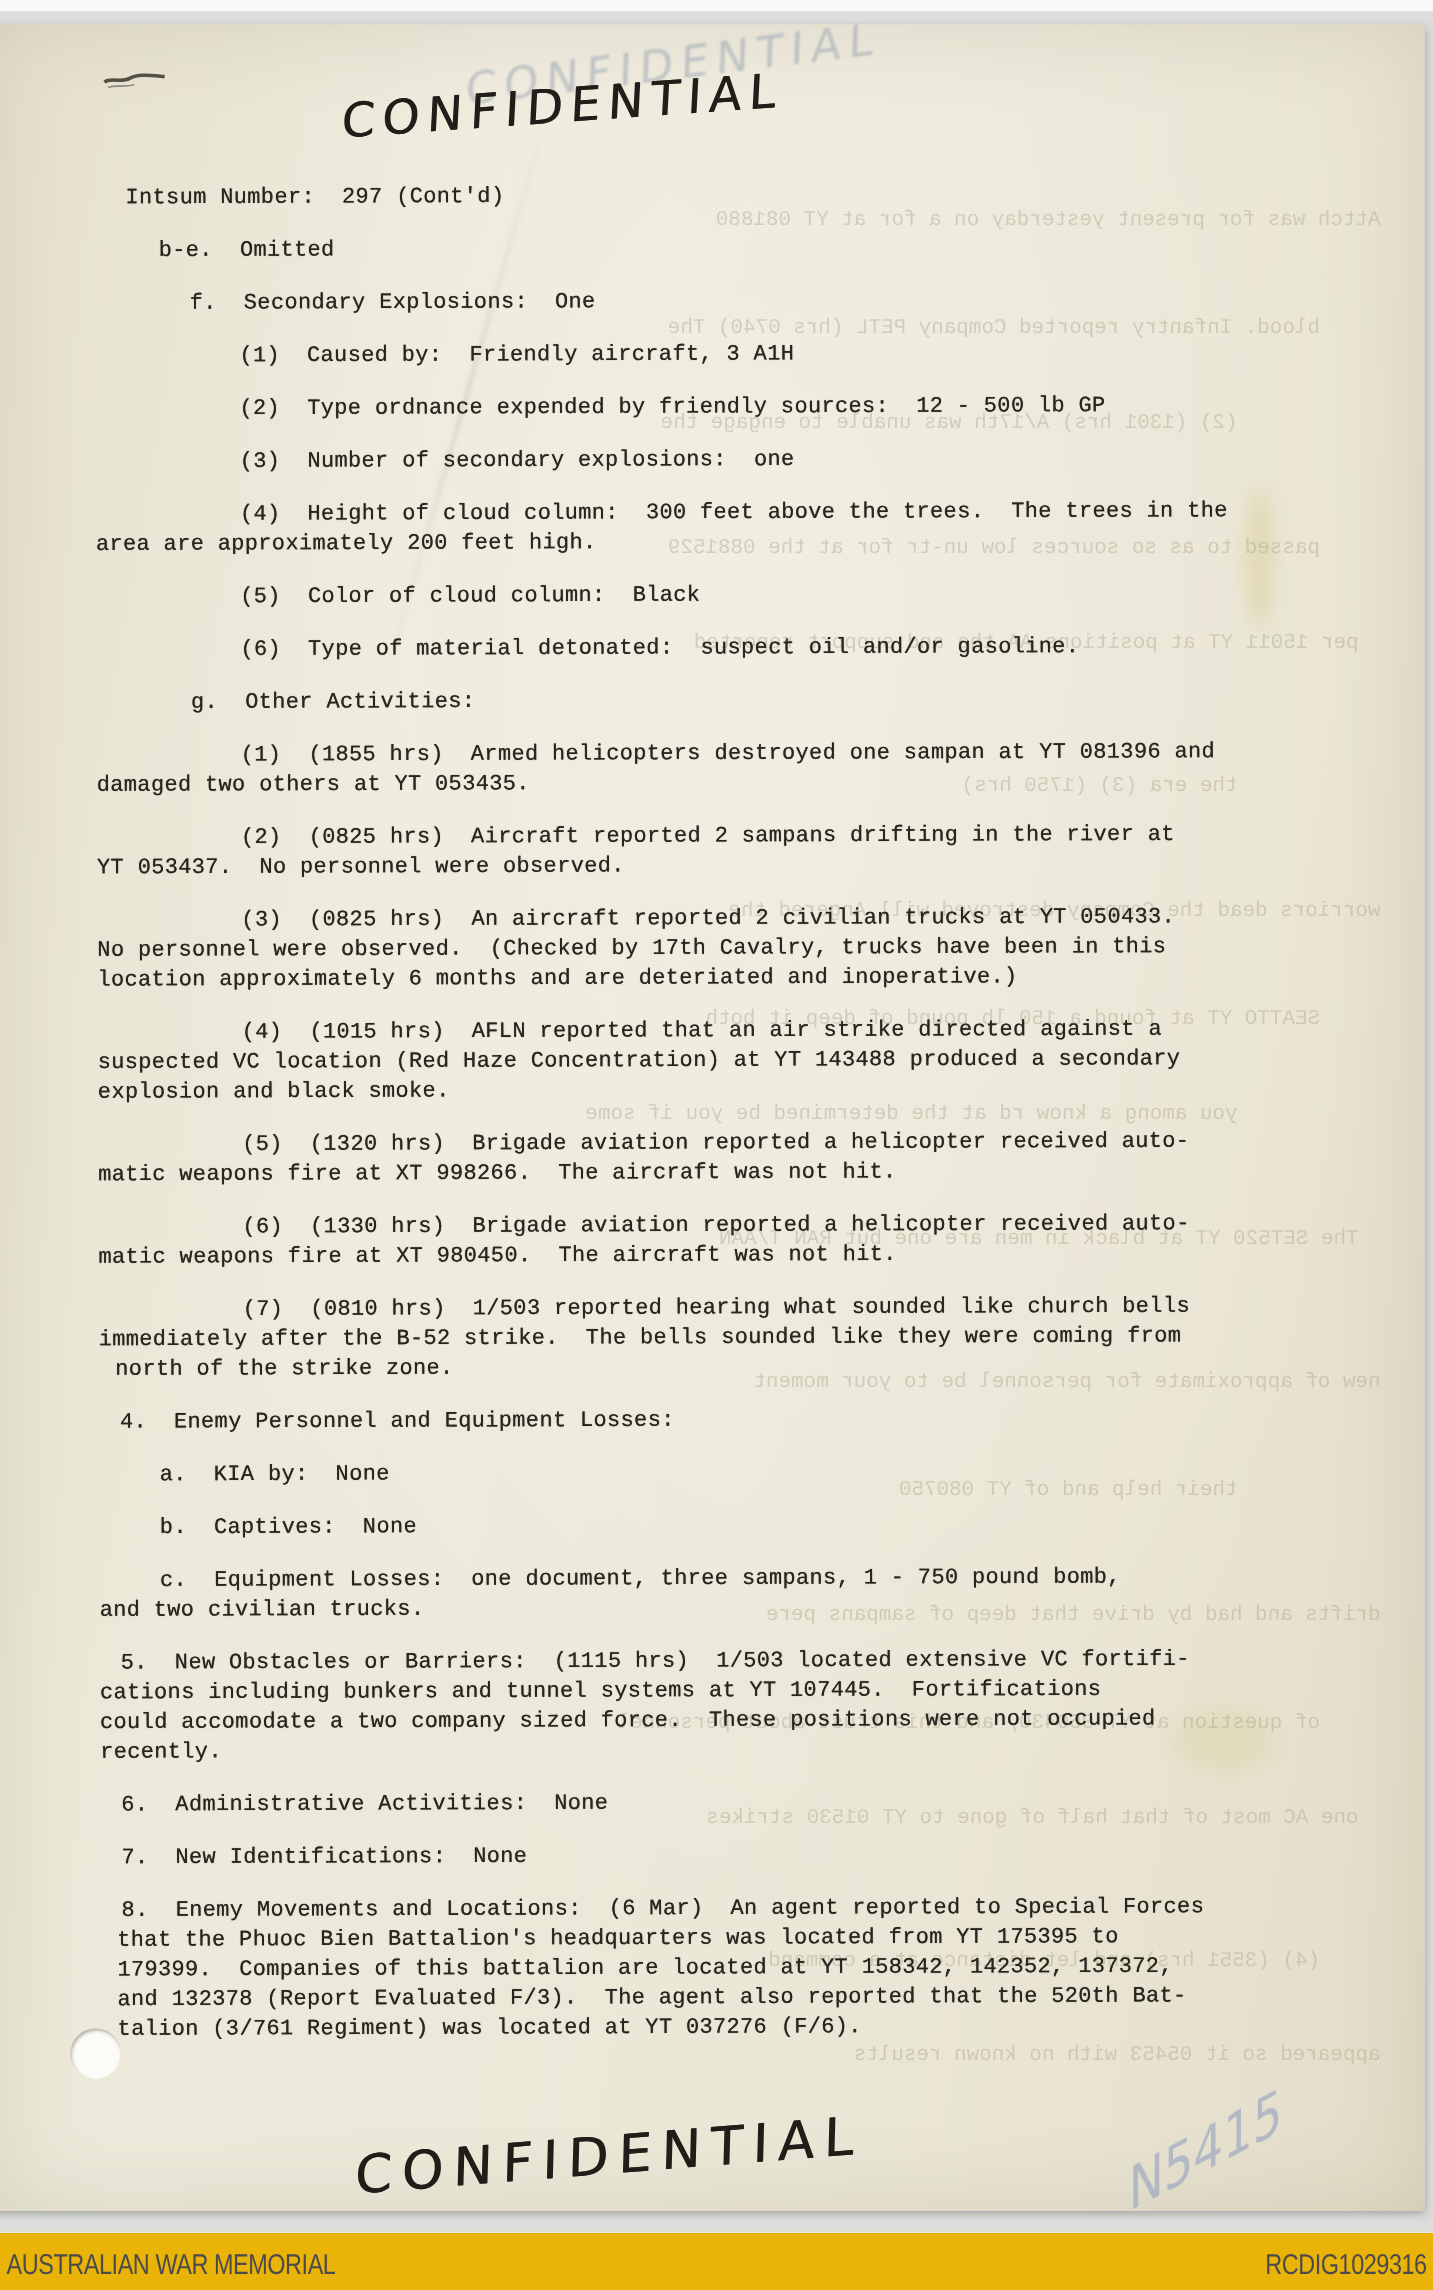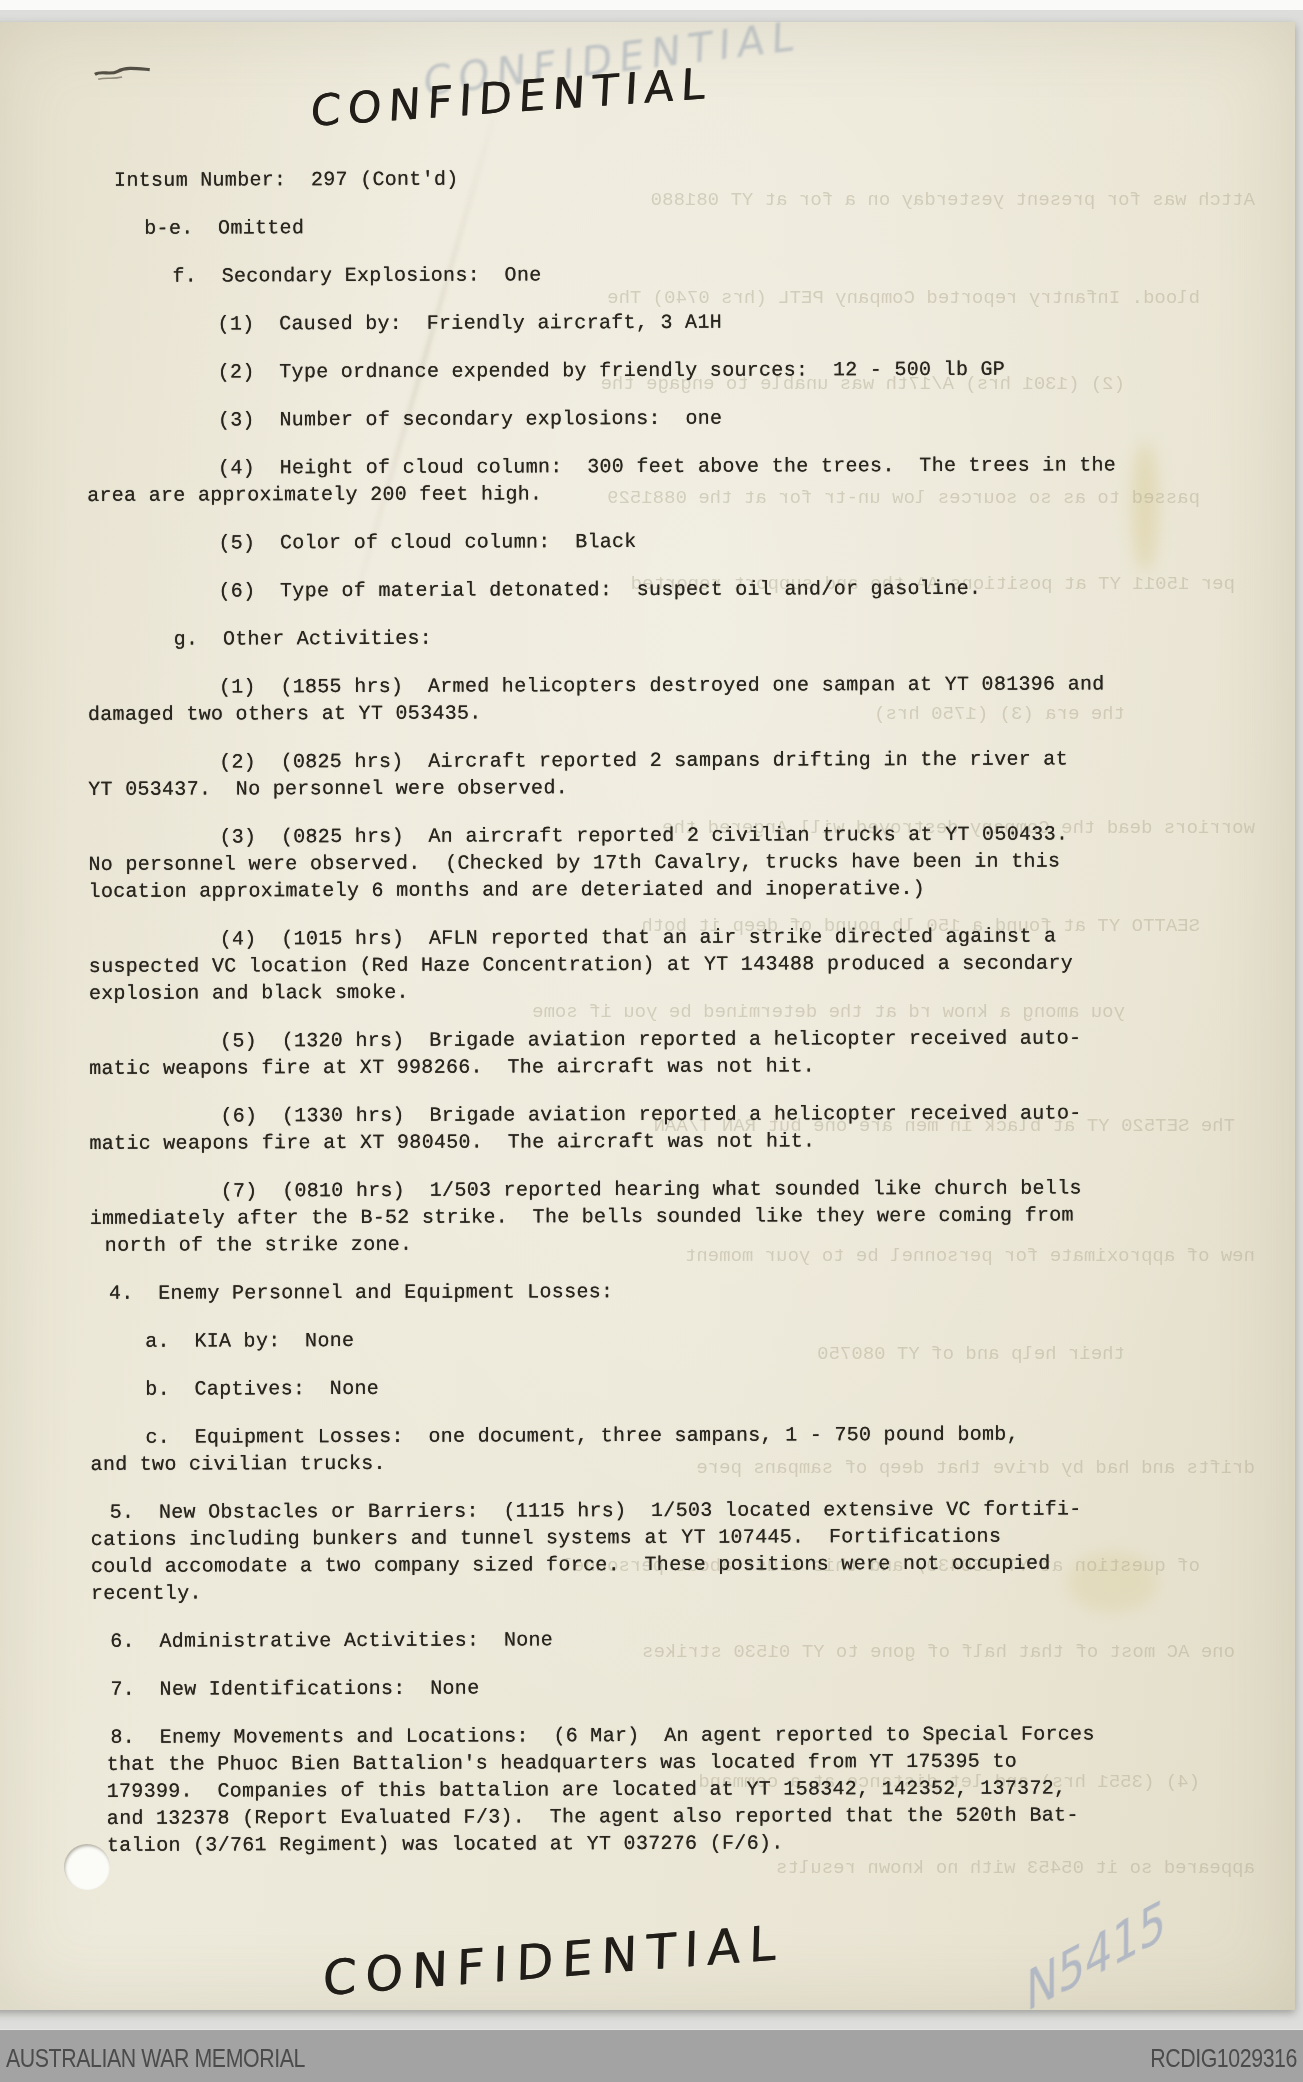--- a/index.html
+++ b/index.html
@@ -73,21 +73,21 @@
     text-shadow:.7px 0 0 #211e19;
   }
   .pen-scribble{position:absolute;left:100px;top:40px;transform:rotate(-3deg);}
   .blue-scribble{
     position:absolute;left:1025px;top:1905px;
     font-family:"DejaVu Sans", sans-serif;font-size:48px;color:#92a0bf;opacity:.6;
     transform:rotate(-28deg) skewX(-28deg);filter:blur(.5px);
   }
   
   .footer{
-    position:absolute;left:0;bottom:0;width:100%;height:52px;background:#a3a3a3;
+    position:absolute;left:0;bottom:0;width:100%;height:52px;background:#eab308;
     border-top:1px solid #e6e6e4;
   }
   .footer-text{
     position:absolute;top:0;height:52px;line-height:56px;
     font-family:"Liberation Sans", sans-serif;font-size:26px;color:#4b4b4b;
     letter-spacing:-.5px;
   }
   .footer-left{left:6px;transform:scaleX(.82);transform-origin:left center;}
   .footer-right{right:6px;transform:scaleX(.82);transform-origin:right center;}
 </style>

